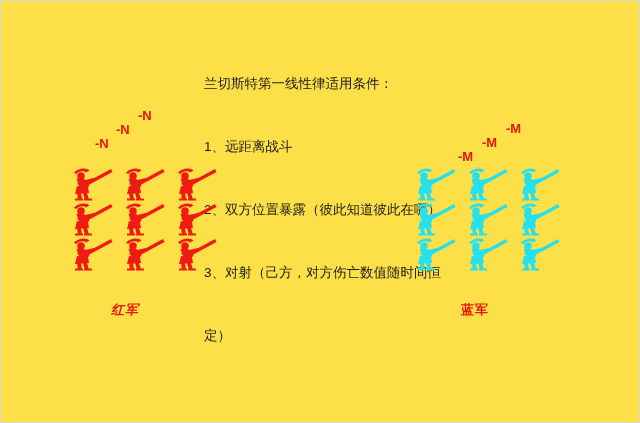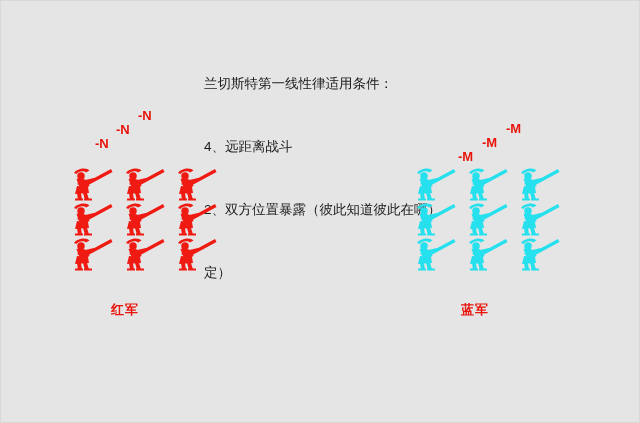--- a/index.html
+++ b/index.html
@@ -4,21 +4,21 @@
 <style>
   html, body {
     margin: 0;
     padding: 0;
     background: #ffffff;
   }
   #canvas {
     position: relative;
     width: 640px;
     height: 423px;
-    background: #e5e5e5;
+    background: #fde047;
     border: 1px solid #d8d8d8;
     box-sizing: border-box;
     overflow: hidden;
     font-family: "Liberation Sans", sans-serif;
   }
   .note {
     position: absolute;
     left: 203px;
     top: 30px;
     width: 290px;
@@ -39,21 +39,21 @@
   .label-n { color: #e8140c; }
   .label-m { color: #e8140c; }
 
   .army-label {
     position: absolute;
     font-size: 13px;
     font-weight: bold;
     font-family: "Liberation Sans", sans-serif;
     letter-spacing: 1px;
   }
-  .army-label.red  { color: #e8140c; left: 110px; top: 300px; }
+  .army-label.red  { color: #e8140c; left: 110px; top: 300px; font-style: italic; }
   .army-label.blue { color: #e8140c; left: 460px; top: 300px; font-family: Liberation Serif, serif; }
 
   .troop-grid {
     position: absolute;
     display: grid;
     grid-template-columns: repeat(3, 52px);
     grid-template-rows: repeat(3, 35px);
     column-gap: 0px;
     row-gap: 0px;
   }
@@ -66,22 +66,23 @@
     display: block;
   }
 </style>
 </head>
 <body>
 
 <div id="canvas">
 
   <div class="note">
     <span class="note-line">兰切斯特第一线性律适用条件：</span>
-    <span class="note-line">4、远距离战斗</span>
+    <span class="note-line">1、远距离战斗</span>
     <span class="note-line">2、双方位置暴露（彼此知道彼此在哪）</span>
+    <span class="note-line">3、对射（己方，对方伤亡数值随时间恒</span>
     <span class="note-line">定）</span>
   </div>
 
   <div class="label-n" style="left:94px;  top:135px;">-N</div>
   <div class="label-n" style="left:115px; top:121px;">-N</div>
   <div class="label-n" style="left:137px; top:107px;">-N</div>
 
   <div class="label-m" style="left:457px; top:148px;">-M</div>
   <div class="label-m" style="left:481px; top:134px;">-M</div>
   <div class="label-m" style="left:505px; top:120px;">-M</div>

